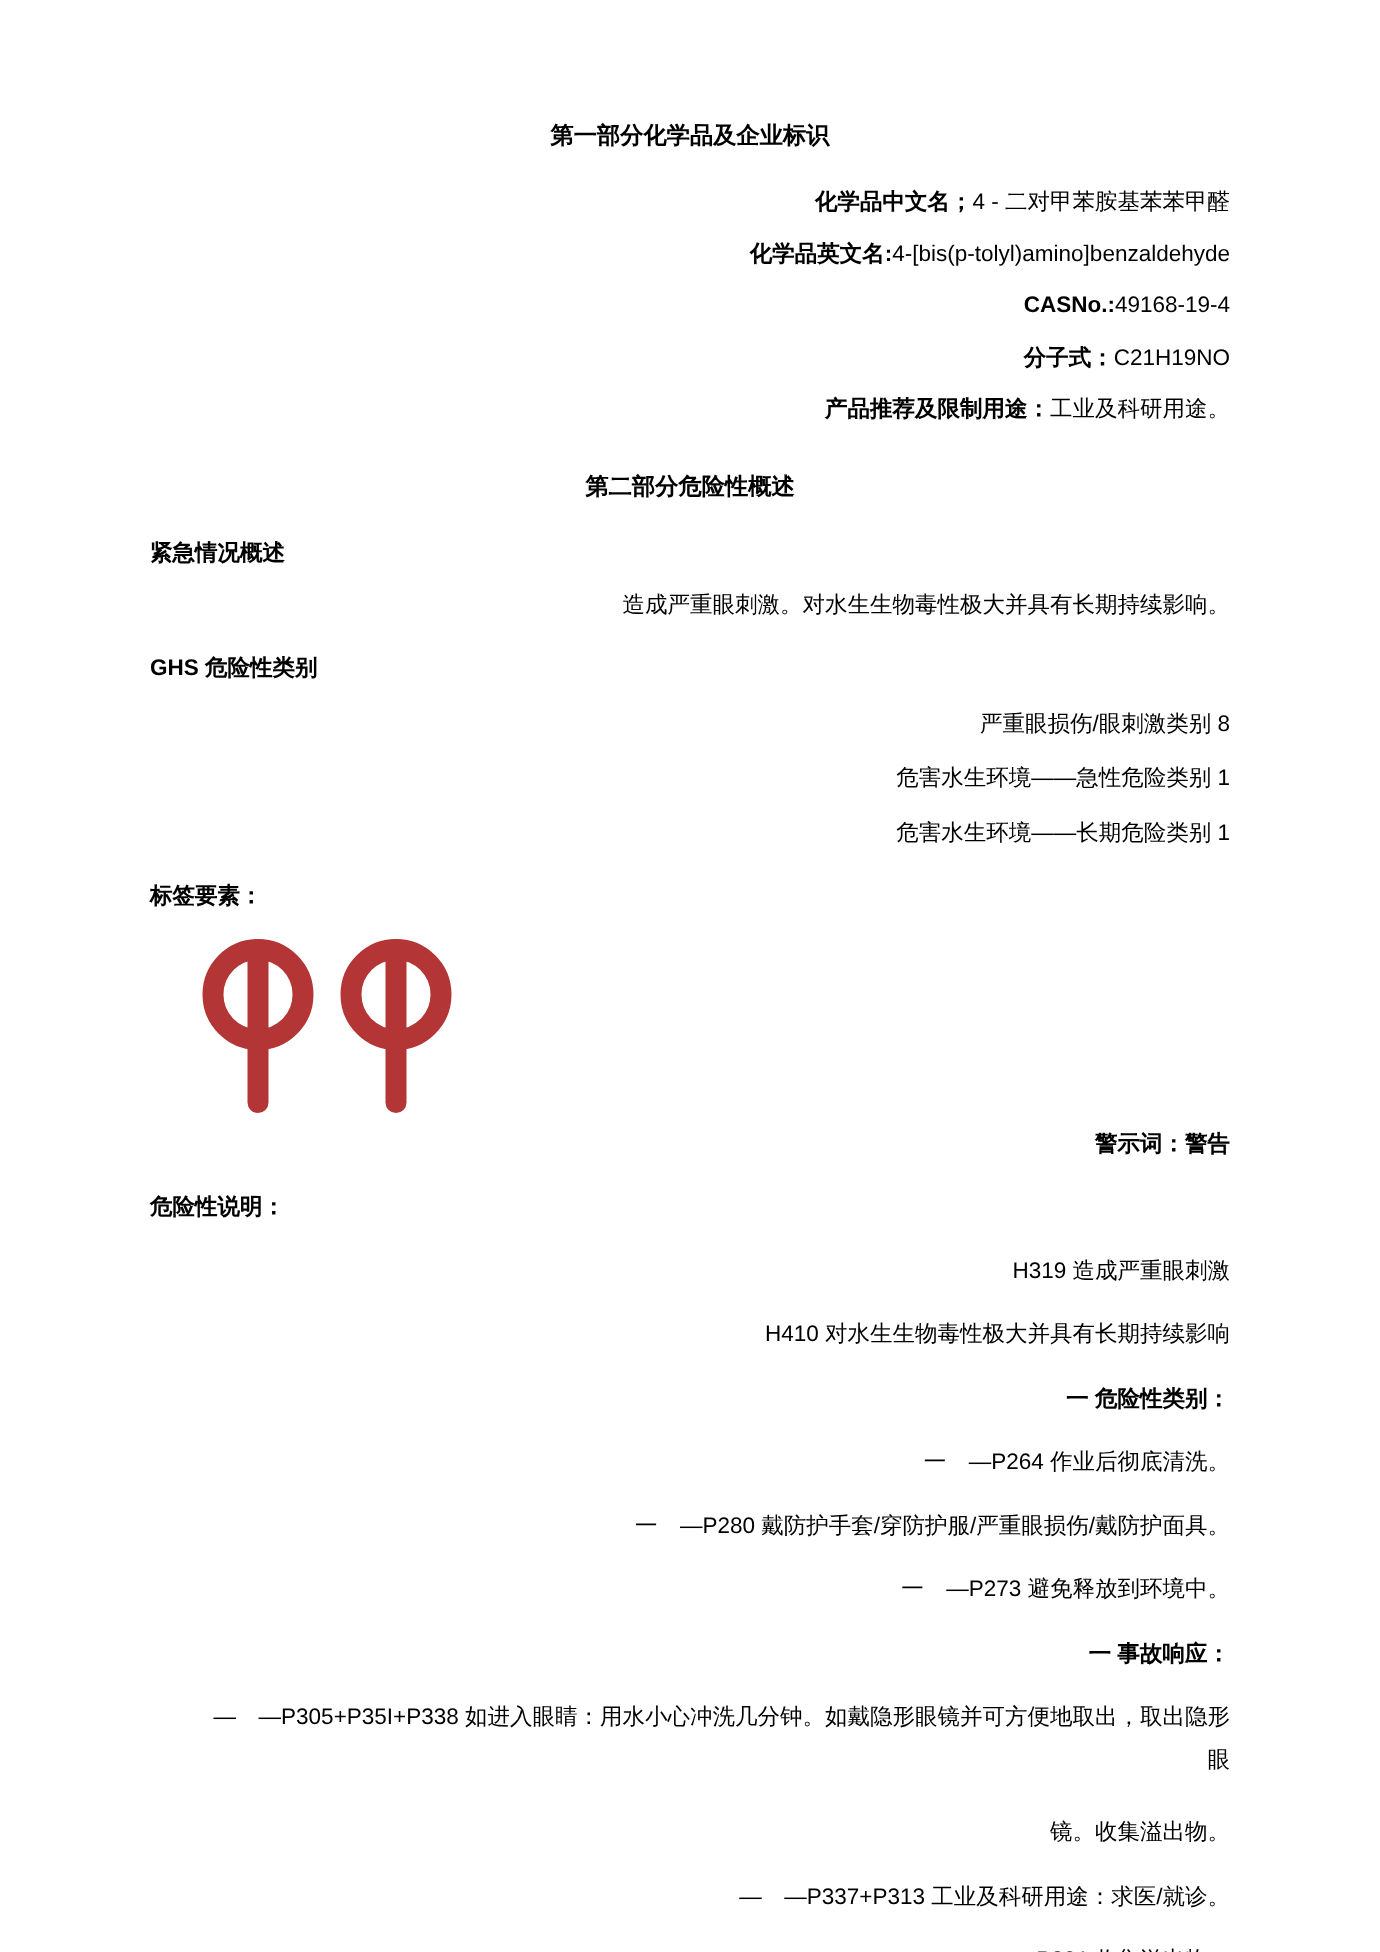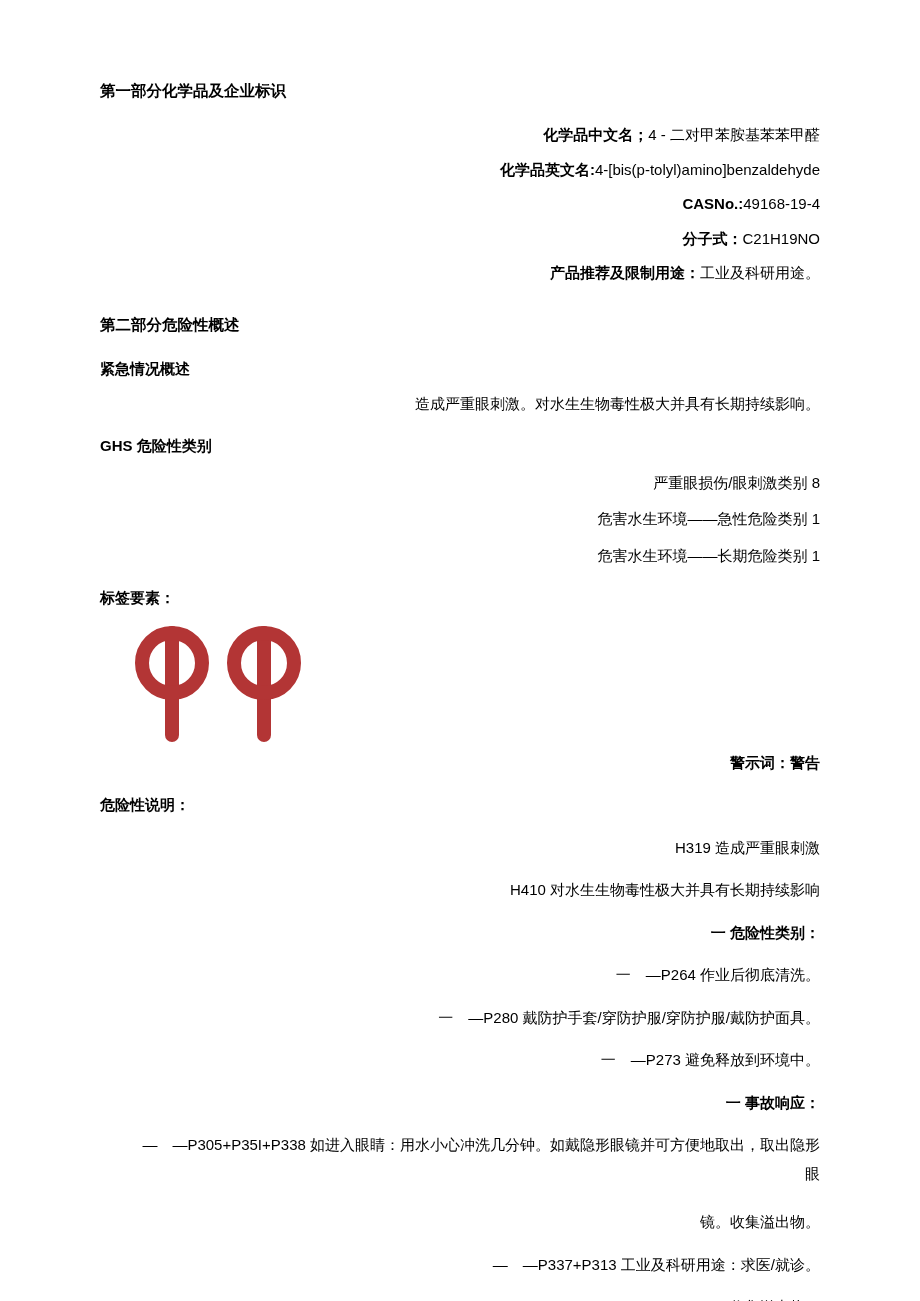--- a/index.html
+++ b/index.html
@@ -7,20 +7,21 @@
     margin: 0;
     padding: 70px 100px 50px 100px;
     box-sizing: border-box;
     font-family: "Microsoft YaHei", "SimSun", Arial, sans-serif;
     font-size: 15px;
     color: #000;
     line-height: 1.9;
     background: #fff;
   }
   .section-title {
+    text-align: center;
     font-weight: bold;
     margin: 6px 0 16px 0;
     font-size: 15.5px;
   }
   .line {
     margin: 6px 0;
     text-align: right;
   }
   .bold {
     font-weight: bold;
@@ -107,21 +108,21 @@
 </div>
 
 <div class="subhead" style="font-weight:bold;">危险性说明：</div>
 
 <div class="indent">
   <div class="line">H319 造成严重眼刺激</div>
   <div class="line">H410 对水生生物毒性极大并具有长期持续影响</div>
 
   <div class="line bold">一 危险性类别：</div>
   <div class="line">一　—P264 作业后彻底清洗。</div>
-  <div class="line">一　—P280 戴防护手套/穿防护服/穿防护服/戴防护面具。</div>
+  <div class="line">一　—P280 戴防护手套/穿防护服/严重眼损伤/戴防护面具。</div>
   <div class="line">一　—P273 避免释放到环境中。</div>
 
   <div class="line bold">一 事故响应：</div>
   <div class="line" style="margin-bottom:20px;">—　—P305+P35I+P338 如进入眼睛：用水小心冲洗几分钟。如戴隐形眼镜并可方便地取出，取出隐形眼</div>
   <div class="line" style="margin-top:4px;">镜。收集溢出物。</div>
   <div class="line">—　—P337+P313 工业及科研用途：求医/就诊。</div>
   <div class="line">——P391 收集溢出物。</div>
 </div>
 
 </body></html>

